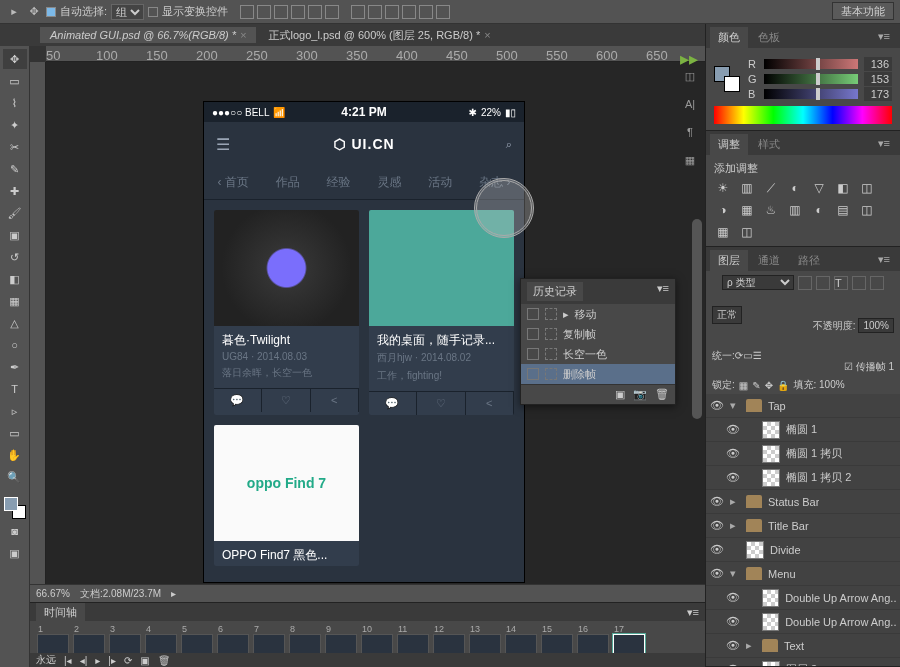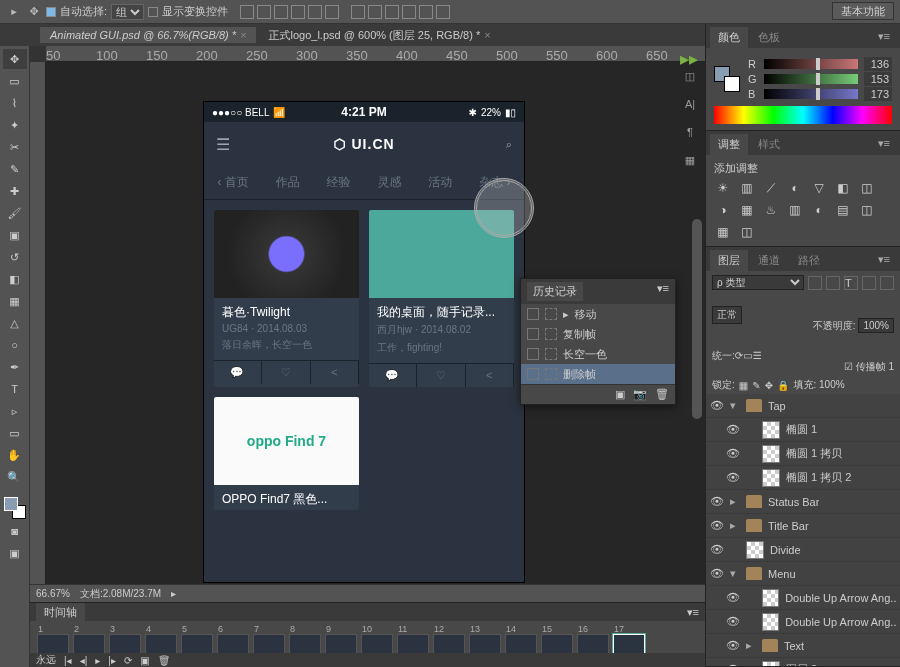--- a/index.html
+++ b/index.html
@@ -41,21 +41,21 @@
 .phone .titlebar { height: 44px; display: flex; align-items: center; justify-content: center; color: #fff; position: relative; }
 .phone .titlebar .menu { position: absolute; left: 12px; font-size: 16px; color: #9aa5b5; }
 .phone .titlebar .search { position: absolute; right: 12px; color: #9aa5b5; }
 .phone .titlebar .logo { font-size: 14px; font-weight: bold; letter-spacing: 1px; }
 .phone .menubar { height: 34px; display: flex; align-items: center; justify-content: space-around; color: #6a7685; font-size: 12px; border-bottom: 1px solid #1a222c; position: relative; }
 .phone .menubar .item { padding: 0 4px; }
 .phone .menubar .item.first::before { content: "‹ "; }
 .phone .highlight-circle { position: absolute; right: -10px; top: 76px; width: 60px; height: 60px; border-radius: 50%; background: rgba(200,200,200,0.3); border: 3px double #aaa; z-index: 5; }
 .phone .grid { padding: 10px; display: flex; flex-wrap: wrap; gap: 10px; }
 .phone .card { width: 145px; background: #323d4c; border-radius: 2px; overflow: hidden; }
-.phone .card .thumb { width: 100%; height: 88px; background: #fff; display: flex; align-items: center; justify-content: center; font-size: 9px; color: #333; }
+.phone .card .thumb { width: 100%; height: 116px; background: #fff; display: flex; align-items: center; justify-content: center; font-size: 9px; color: #333; }
 .phone .card .thumb.watch { background: radial-gradient(circle at 50% 50%, #7a6efc 20%, #333 22%, #222 70%); }
 .phone .card .thumb.desk { background: #4ca89a; }
 .phone .card .thumb.sketch { background: #f0f0e8; }
 .phone .card .thumb.oppo { background: #fafafa; color: #2a8; font-weight: bold; font-size: 14px; }
 .phone .card .title { color: #fff; font-size: 12px; padding: 6px 8px 2px; white-space: nowrap; overflow: hidden; text-overflow: ellipsis; }
 .phone .card .meta { color: #6a7685; font-size: 10px; padding: 0 8px 4px; }
 .phone .card .desc { color: #6a7685; font-size: 10px; padding: 0 8px 8px; white-space: nowrap; overflow: hidden; }
 .phone .card .actions { display: flex; border-top: 1px solid #1a222c; }
 .phone .card .actions span { flex: 1; text-align: center; padding: 5px; color: #6a7685; border-right: 1px solid #1a222c; }
 
@@ -84,21 +84,21 @@
 .color-panel .slider-row .track::after { content: ""; position: absolute; left: 55%; top: -1px; width: 4px; height: 12px; background: #ccc; }
 .color-panel .slider-row .val { width: 28px; text-align: right; background: #3a3a3a; padding: 1px 3px; }
 .spectrum { height: 18px; background: linear-gradient(90deg, #f00, #ff0, #0f0, #0ff, #00f, #f0f, #f00); margin-top: 4px; }
 
 .adjust-panel { padding: 6px 8px; }
 .adjust-panel .title { margin-bottom: 4px; }
 .adjust-panel .icons { display: flex; flex-wrap: wrap; gap: 6px; }
 .adjust-panel .icons span { width: 18px; height: 16px; display: inline-flex; align-items: center; justify-content: center; color: #ccc; font-size: 12px; }
 
 .layers-panel { flex: 1; display: flex; flex-direction: column; overflow: hidden; }
-.layers-panel .filters { display: flex; align-items: center; padding: 4px 6px; gap: 4px; background: #484848; }
+.layers-panel .filters { display: flex; align-items: center; padding: 4px 16px; gap: 4px; background: #484848; }
 .layers-panel .filters select { background: #3a3a3a; color: #ccc; border: 1px solid #222; font-size: 10px; flex: 1; }
 .layers-panel .filters .fi { width: 14px; height: 14px; border: 1px solid #666; }
 .layers-panel .opts { display: flex; align-items: center; padding: 2px 6px; font-size: 10px; }
 .layers-panel .opts .sel { background: #3a3a3a; border: 1px solid #222; padding: 1px 4px; }
 .layers-panel .opts .right { margin-left: auto; margin-top: 23px; }
 .layers-panel .locks { display: flex; padding: 2px 6px; gap: 4px; font-size: 10px; align-items: center; }
 .layers-panel .tree { flex: 1; overflow-y: auto; background: #424242; }
 .layer-row { display: flex; align-items: center; height: 24px; padding: 0 4px; border-bottom: 1px solid #3a3a3a; gap: 6px; }
 .layer-row .eye { width: 14px; color: #ccc; }
 .layer-row .arrow { color: #aaa; width: 10px; }

